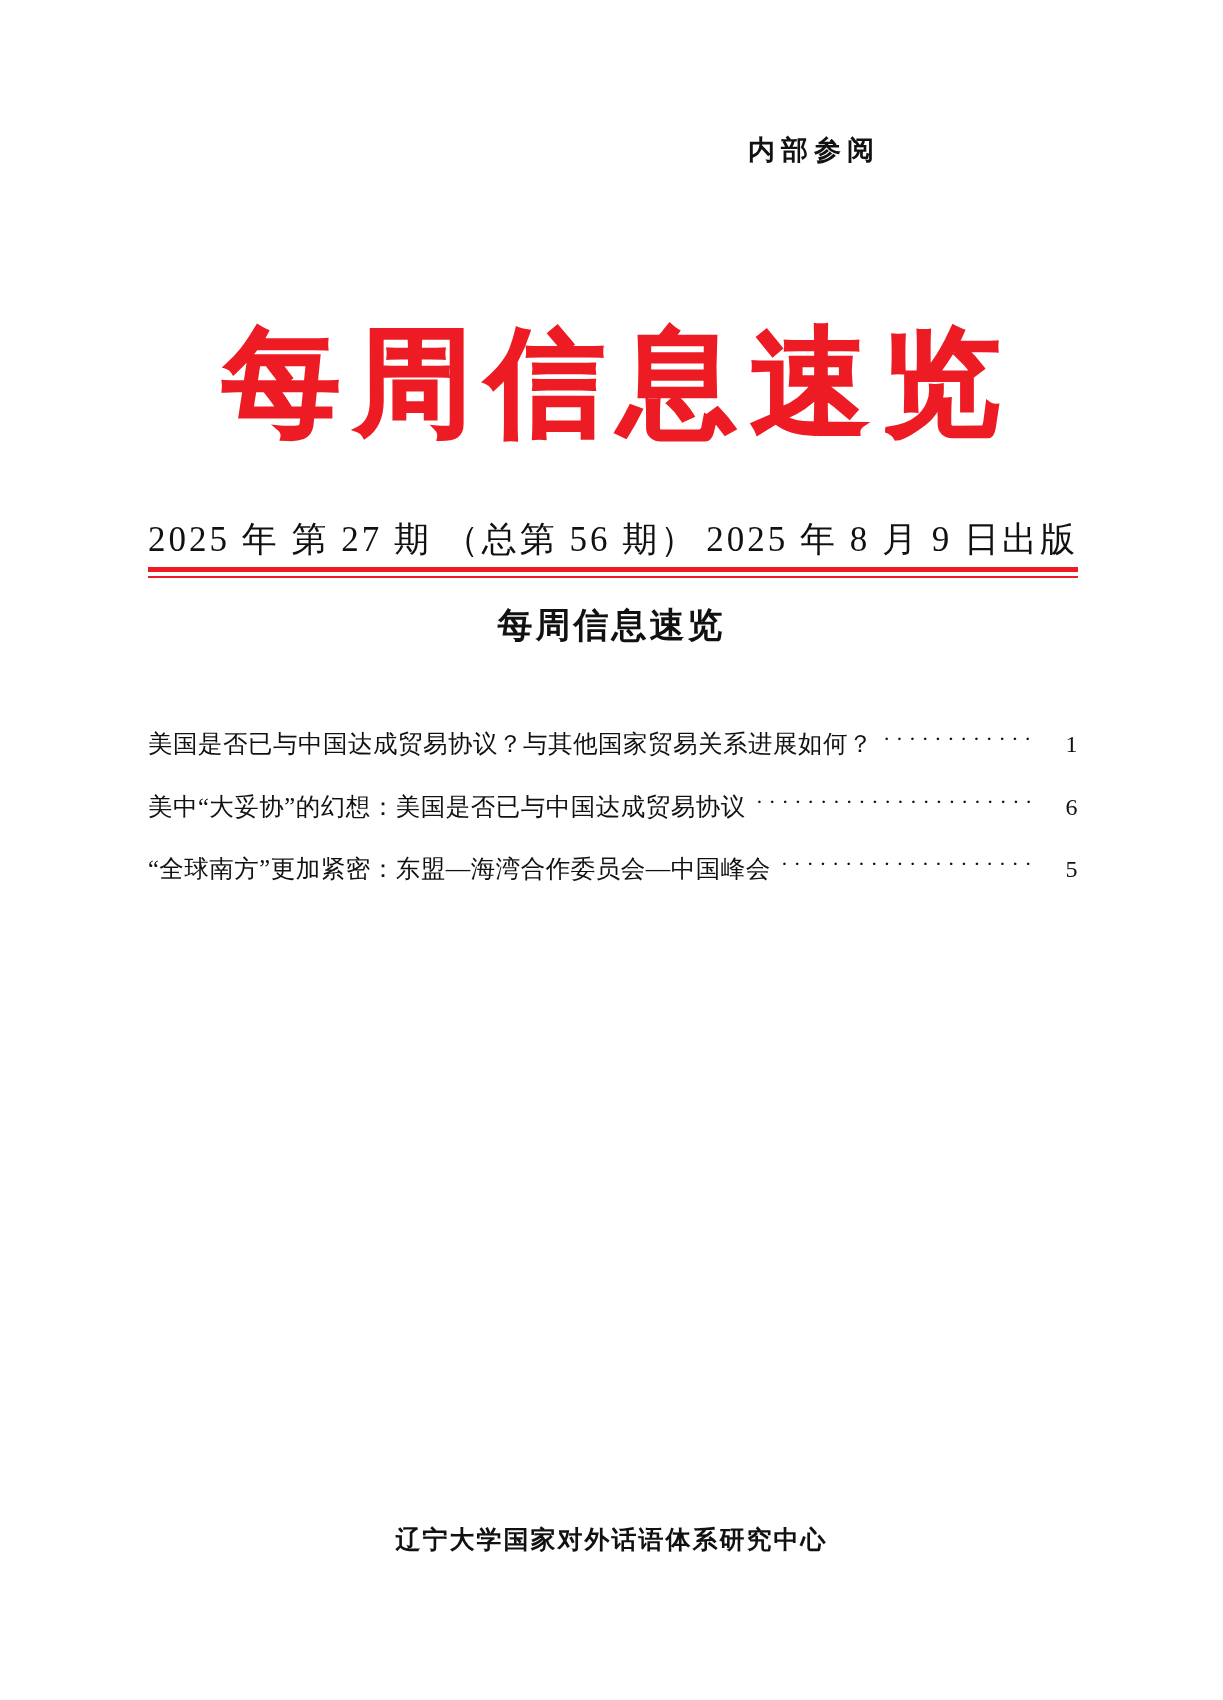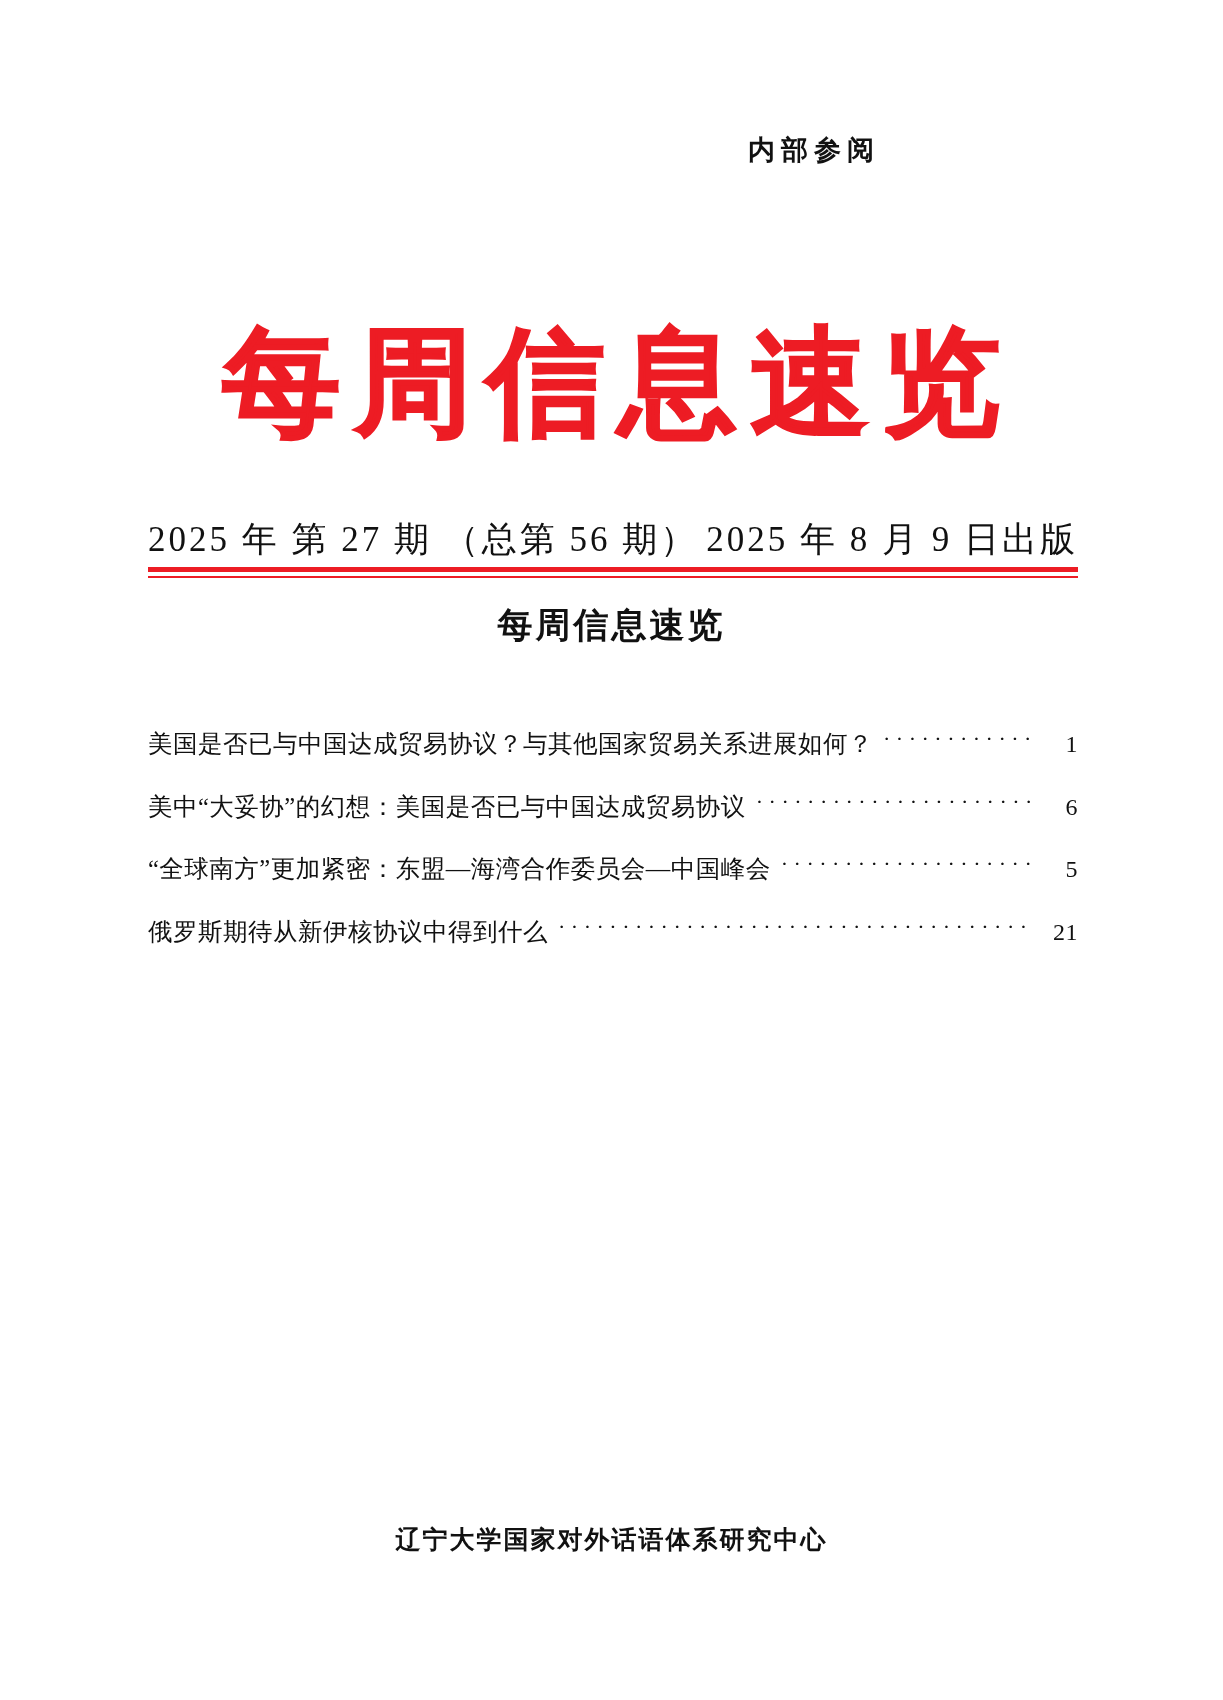--- a/index.html
+++ b/index.html
@@ -197,23 +197,18 @@
       <span class="toc-page">6</span>
     </div>
 
 
     <div class="toc-row">
       <span class="toc-title">“全球南方”更加紧密：东盟—海湾合作委员会—中国峰会</span>
       <span class="toc-dots"></span>
       <span class="toc-page">5</span>
     </div>
 
-    <div class="toc-row">
-      <span class="toc-title">俄罗斯期待从新伊核协议中得到什么</span>
-      <span class="toc-dots"></span>
-      <span class="toc-page">21</span>
-    </div>
 
   </div>
 
   <div class="footer">辽宁大学国家对外话语体系研究中心</div>
 
 </div>
 
 </body></html>

